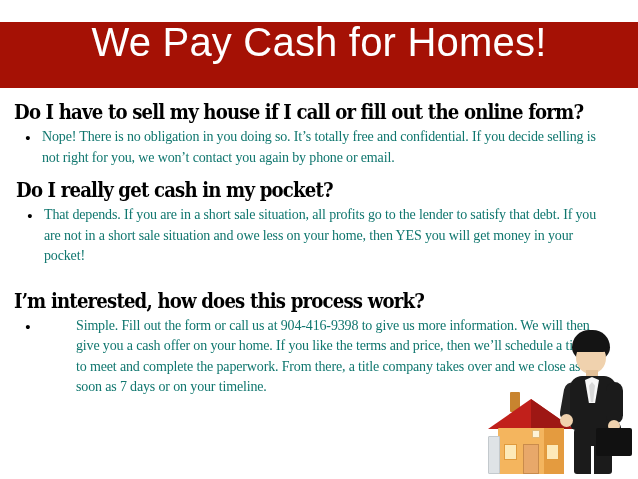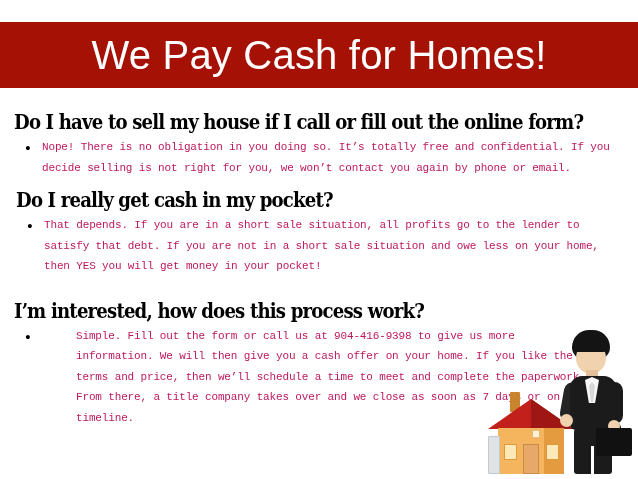--- a/index.html
+++ b/index.html
@@ -24,21 +24,20 @@
 
   
   .title-banner {
     position: absolute;
     left: 0;
     top: 22px;
     width: 638px;
     height: 66px;
     background: #a51105;
     display: flex;
-    align-items: center;
     justify-content: center;
   }
   .title-text {
     color: #ffffff;
     font-family: "Liberation Sans", sans-serif;
     font-size: 40px;
     font-weight: 400;
     letter-spacing: 0.2px;
     line-height: 1;
     white-space: nowrap;
@@ -75,28 +74,28 @@
     width: 28px;
     flex: 0 0 28px;
     text-align: center;
     font-size: 15px;
     line-height: 20px;
     color: #000000;
     padding-top: 1px;
   }
   .answer {
     flex: 1 1 auto;
-    font-family: Liberation Mono, monospace;
-    font-size: 11px;
+    font-family: Liberation Serif, serif;
+    font-size: 14px;
     line-height: 20.5px;
-    color: #be185d;
+    color: #0f766e;
     letter-spacing: -0.15px;
     padding-right: 8px;
   }
-  .blk-1 { margin-top: 16px; }
+  .blk-1 { margin-top: 6px; }
   .blk-2 { margin-top: 12px; padding-left: 16px; }
   .blk-3 { margin-top: 24px; }
   .blk-3 .answer { padding-right: 30px; margin-left: 34px; }
 
   
   .house {
     position: absolute;
     left: 488px;
     top: 392px;
     width: 86px;

